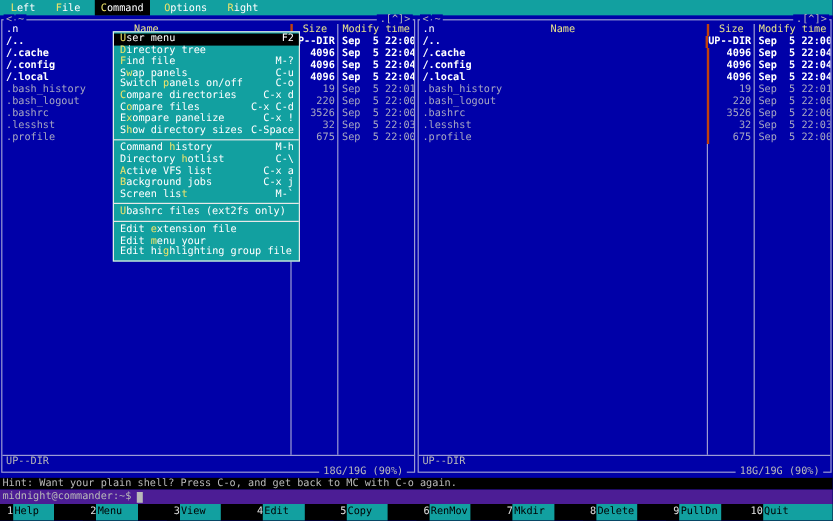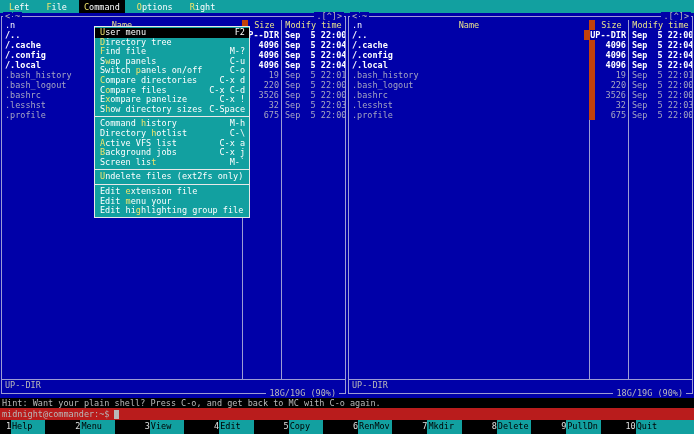--- a/index.html
+++ b/index.html
@@ -19,21 +19,21 @@
   #panels{flex:1 1 auto;display:flex;background:#0000A8;position:relative;}
   .panel{flex:1 1 0;position:relative;display:flex;flex-direction:column;min-width:0;}
   .pframe{position:absolute;left:1px;right:1px;top:3px;bottom:4px;border:1px solid #9C9CD4;pointer-events:none;z-index:0;}
   .ptop{height:7px;position:relative;z-index:2;flex:0 0 auto;}
   .pdeco{position:absolute;top:-1px;background:#0000A8;padding:0 2px;color:#B9B9B9;line-height:9px;}
   .pdeco.back{left:3px;}
   .pdeco.ppath{left:13px;}
   .pdeco.corner{right:3px;}
   .prow{display:flex;flex:0 0 auto;height:10px;position:relative;z-index:1;margin:0 2px;}
   .c-name{flex:1 1 auto;min-width:0;position:relative;white-space:pre;overflow:hidden;padding-left:3px;}
-  .c-size{flex:0 0 40px;border-left:6px solid #c2410c;border-right:1px solid #9C9CD4;text-align:right;padding-right:2px;white-space:pre;}
+  .c-size{flex:0 0 40px;border-left:2px solid #c2410c;border-right:1px solid #9C9CD4;text-align:right;padding-right:2px;white-space:pre;}
   .c-time{flex:0 0 63px;padding-left:3px;white-space:pre;overflow:hidden;}
   .phead .c-name{text-align:center;padding-left:0;color:#E8E28C;}
   .phead .c-size{text-align:center;padding-right:0;color:#E8E28C;}
   .phead .c-time{text-align:center;padding-left:0;color:#E8E28C;}
   .sortind{position:absolute;left:3px;top:0;color:#FFFFFF;}
   .row-dir{color:#FFFFFF;font-weight:bold;}
   .row-file{color:#A6A6C2;}
   .pfill{flex:1 1 auto;display:flex;margin:0 2px;z-index:1;}
   .pfill .f-name{flex:1 1 auto;}
   .pfill .f-size{flex:0 0 40px;border-left:1px solid #9C9CD4;border-right:1px solid #9C9CD4;}
@@ -42,21 +42,21 @@
   .pbottom{flex:0 0 9px;position:relative;z-index:2;text-align:center;}
   .diskuse{position:absolute;right:8px;bottom:0;background:#0000A8;padding:0 3px;color:#B9B9B9;line-height:9px;}
   
   #dropdown{position:absolute;left:94px;top:13px;width:156px;background:#12A0A0;border:1px solid #E8E8E8;z-index:10;padding:1px 0;}
   .mi{display:flex;height:9.6px;line-height:9.6px;align-items:center;padding:0 4px 0 5px;color:#FFFFFF;white-space:pre;cursor:default;}
   .mi .shortcut{margin-left:auto;color:#FFFFFF;padding-left:6px;}
   .mi.sel{background:#000000;}
   .msep{border-top:1px solid #E8E8E8;margin:2px 0;height:0;}
   
   #hintline{height:10px;background:#000;color:#B9B9B9;padding-left:2px;white-space:pre;flex:0 0 auto;}
-  #promptline{height:12px;background:#b91c1c;color:#B9B9B9;padding-left:2px;white-space:pre;flex:0 0 auto;display:flex;align-items:center;}
+  #promptline{height:12px;background:#4c1d95;color:#B9B9B9;padding-left:2px;white-space:pre;flex:0 0 auto;display:flex;align-items:center;}
   #cursor{display:inline-block;width:5px;height:9px;background:#B9B9B9;margin-left:5px;}
   #keybar{height:14px;background:#000;display:flex;flex:0 0 auto;align-items:stretch;}
   .fkey{flex:1 1 0;display:flex;min-width:0;}
   .fkey .knum{flex:0 0 11px;color:#E0E0E0;background:#000;text-align:right;line-height:13px;white-space:pre;}
   .fkey .klabel{flex:1 1 auto;background:#12A0A0;color:#000;line-height:13px;padding-left:1px;margin-right:24px;white-space:pre;overflow:hidden;}
   .fkey:last-child .klabel{margin-right:0;}
 </style>
 </head>
 <body>
 
@@ -213,21 +213,21 @@
         <div class="mi"><span><span>C</span><span class="hotchar">o</span><span>mpare files</span></span><span class="shortcut">C-x C-d</span></div>
         <div class="mi"><span><span>E</span><span class="hotchar">x</span><span>ompare panelize</span></span><span class="shortcut">C-x !</span></div>
         <div class="mi"><span><span>S</span><span class="hotchar">h</span><span>ow directory sizes</span></span><span class="shortcut">C-Space</span></div>
         <div class="msep"></div>
         <div class="mi"><span><span>Command </span><span class="hotchar">h</span><span>istory</span></span><span class="shortcut">M-h</span></div>
         <div class="mi"><span><span>Directory </span><span class="hotchar">h</span><span>otlist</span></span><span class="shortcut">C-\</span></div>
         <div class="mi"><span><span></span><span class="hotchar">A</span><span>ctive VFS list</span></span><span class="shortcut">C-x a</span></div>
         <div class="mi"><span><span></span><span class="hotchar">B</span><span>ackground jobs</span></span><span class="shortcut">C-x j</span></div>
         <div class="mi"><span><span>Screen lis</span><span class="hotchar">t</span><span></span></span><span class="shortcut">M-`</span></div>
         <div class="msep"></div>
-        <div class="mi"><span><span></span><span class="hotchar">U</span><span>ndelete files (ext2fs only)</span></span><span class="shortcut"></span></div>
+        <div class="mi"><span><span></span><span class="hotchar">U</span><span>bashrc files (ext2fs only)</span></span><span class="shortcut"></span></div>
         <div class="msep"></div>
         <div class="mi"><span><span>Edit </span><span class="hotchar">e</span><span>xtension file</span></span><span class="shortcut"></span></div>
         <div class="mi"><span><span>Edit </span><span class="hotchar">m</span><span>enu your</span></span><span class="shortcut"></span></div>
         <div class="mi"><span><span>Edit hi</span><span class="hotchar">g</span><span>hlighting group file</span></span><span class="shortcut"></span></div>
       </div>
   </div>
   <div id="hintline"><span>Hint: Want your plain shell? Press C-o, and get back to MC with C-o again.</span></div>
   <div id="promptline"><span>midnight@commander:~$</span><span id="cursor"></span></div>
   <div id="keybar">
       <div class="fkey">

